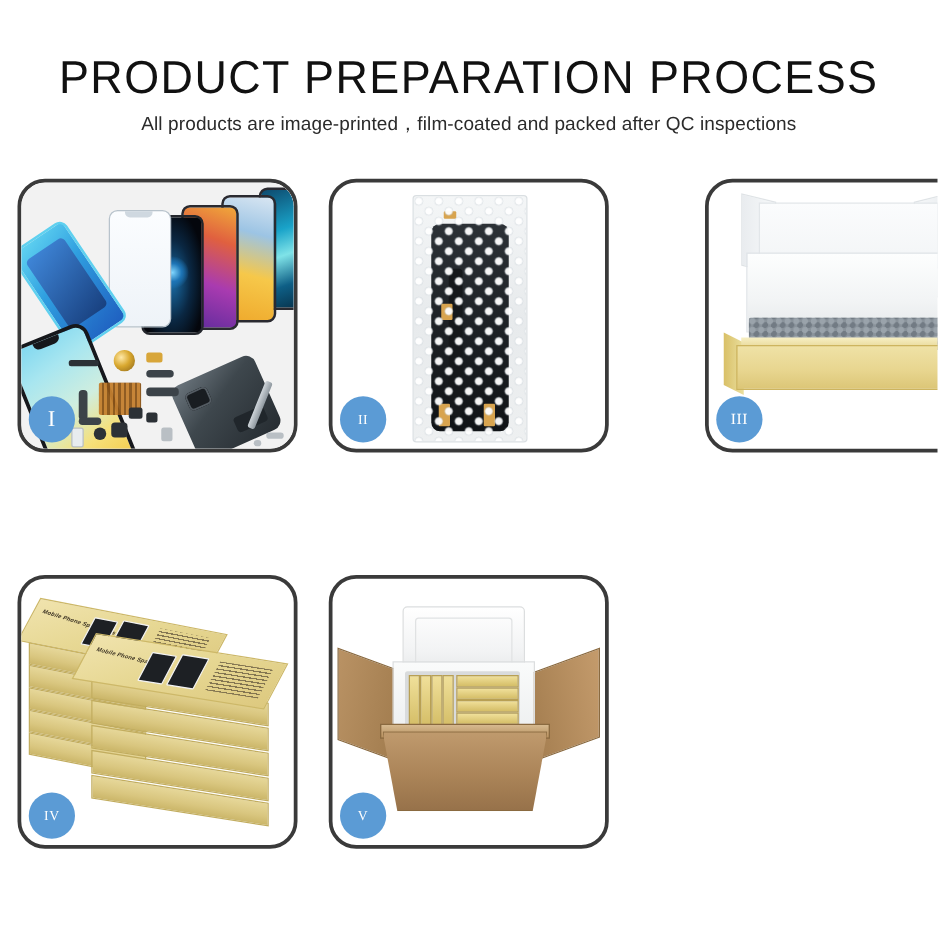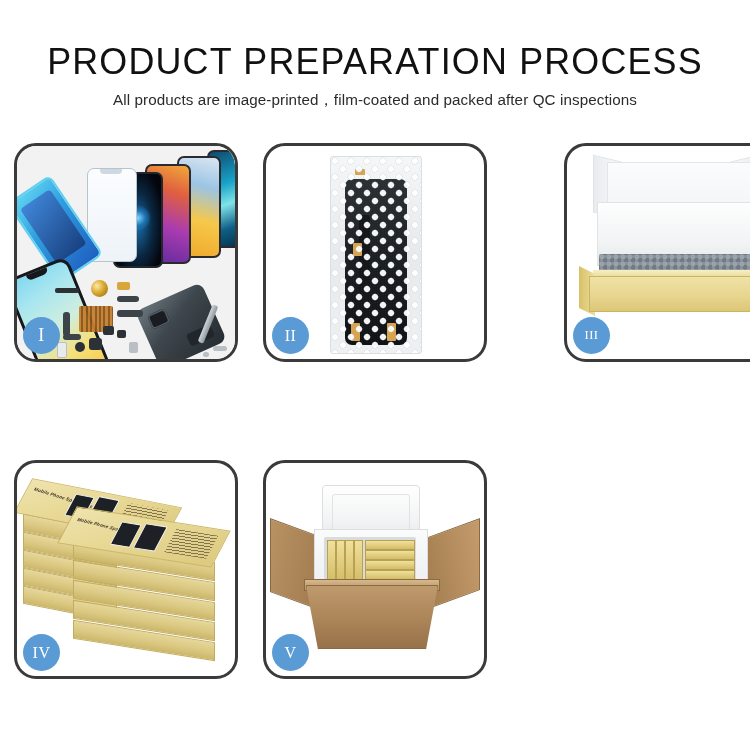--- a/index.html
+++ b/index.html
@@ -54,21 +54,21 @@
     position:absolute;left:6px;bottom:5px;
     width:37px;height:37px;border-radius:50%;
     background:#5b9bd5;
     color:#ffffff;
     font-family:"Liberation Serif","DejaVu Serif",serif;
     font-size:18px;
     display:flex;align-items:center;justify-content:center;
     z-index:40;
     letter-spacing:0.5px;
   }
-  .badge.small{font-size:16px;}
+  .badge.small{font-size:11px;}
   .badge.tiny{font-size:12.5px;}
 
   
   .p1bg{position:absolute;left:0;top:0;right:0;bottom:0;background:#f2f2f2;}
   .ph{position:absolute;border-radius:5px;}
   
   .ph-blue{
     left:12px;top:35px;width:48px;height:92px;
     background:linear-gradient(160deg,#63d6f2 0%,#2f9fe0 40%,#1f5fc0 100%);
     border:2px solid #5fd0ef;

